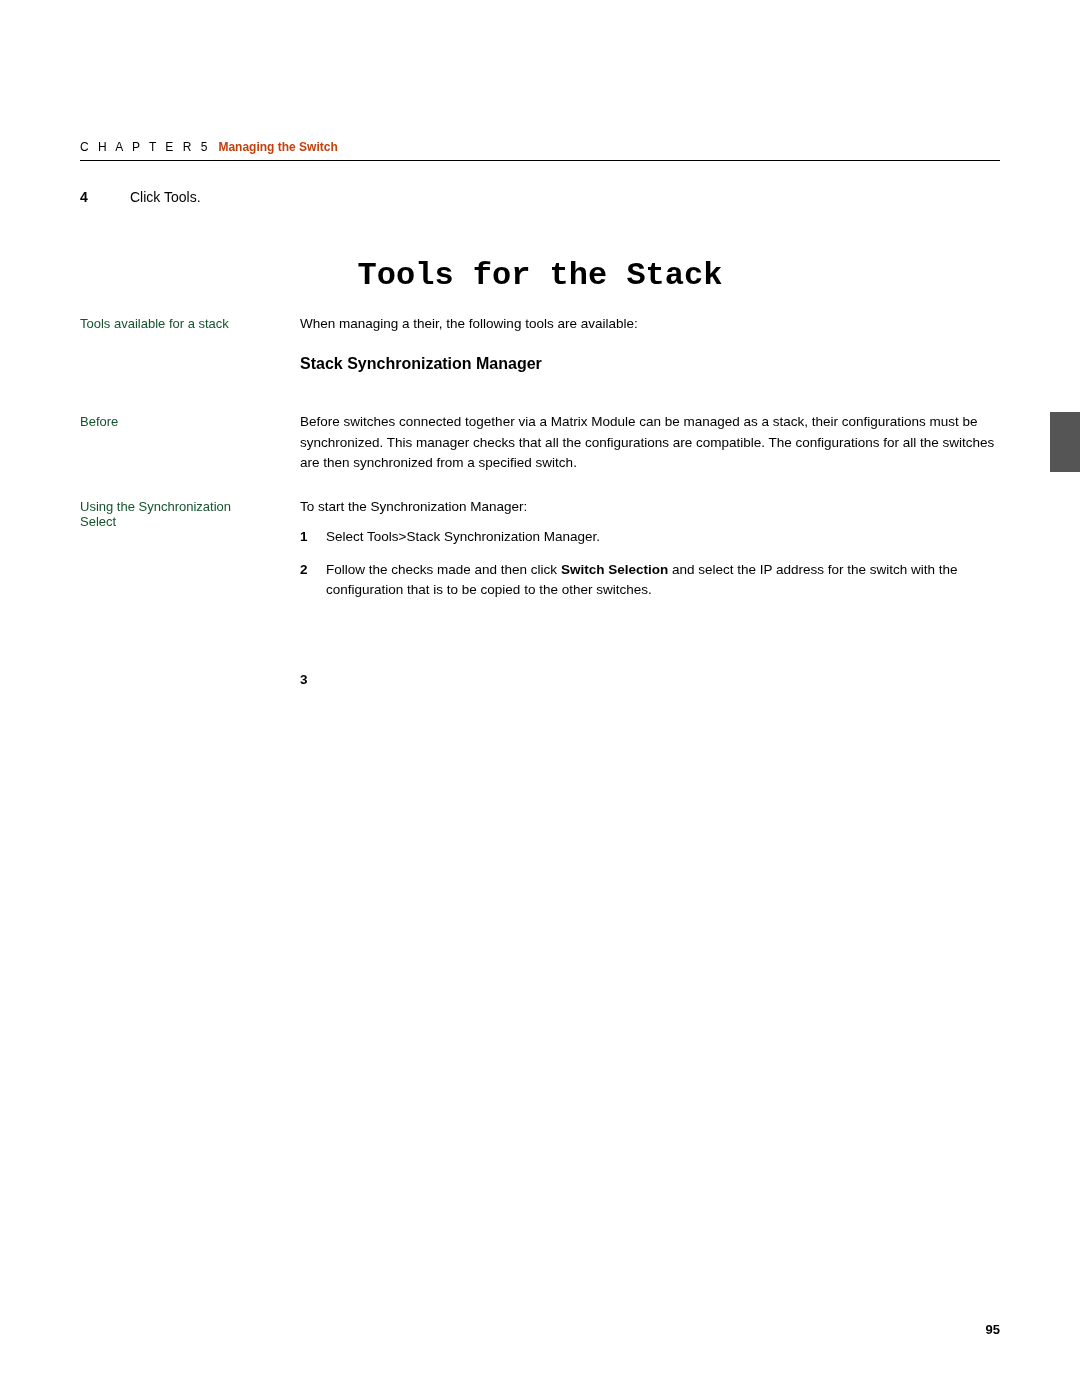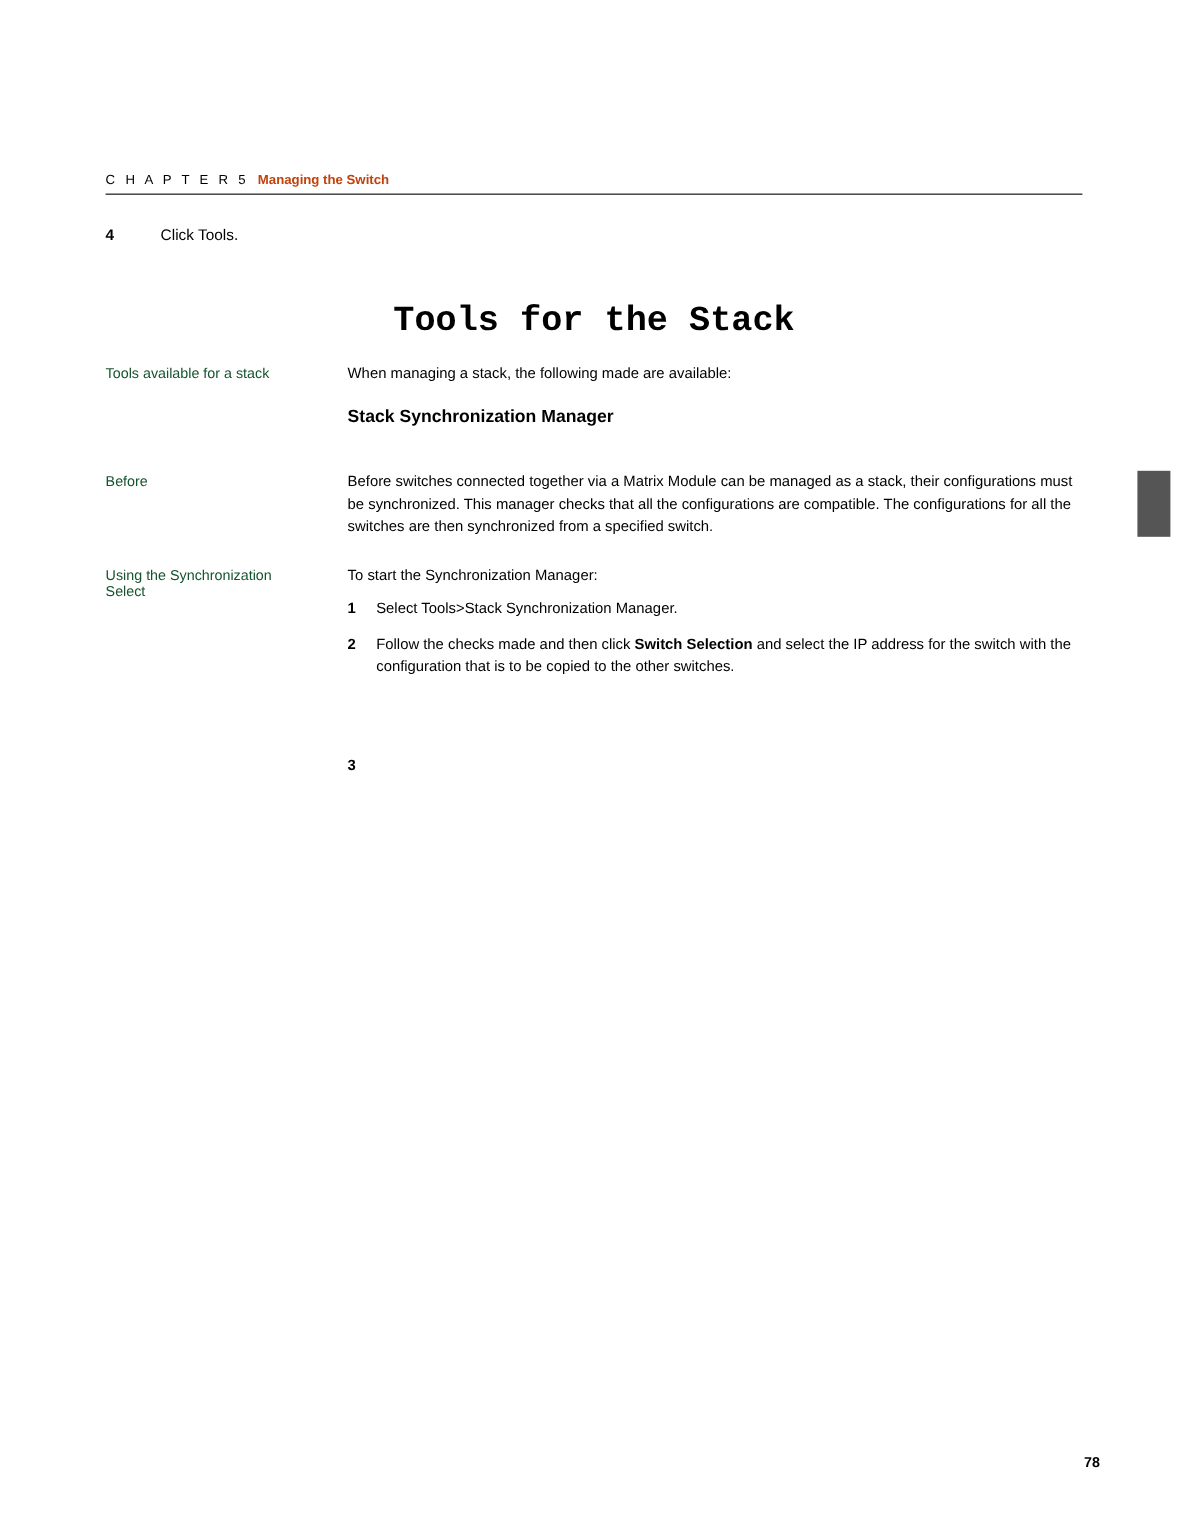--- a/index.html
+++ b/index.html
@@ -15,21 +15,21 @@
       color: #000000;
       width: 1080px;
       min-height: 1397px;
       position: relative;
     }
 
     .page-container {
       width: 1080px;
       min-height: 1397px;
       background: #ffffff;
-      padding: 16px;
+      padding: 0;
       position: relative;
     }
 
     
     .chapter-header {
       padding: 140px 80px 0 80px;
       display: flex;
       align-items: center;
       gap: 0;
     }
@@ -205,21 +205,21 @@
 
     <div class="step-four">
       <span class="step-number">4</span>
       <span class="step-text">Click Tools.</span>
     </div>
 
     <h1 class="section-title">Tools for the Stack</h1>
 
     <div class="two-col">
       <div class="left-col">Tools available for a stack</div>
-      <div class="right-col">When managing a stack, the following made are available:</div>
+      <div class="right-col">When managing a their, the following tools are available:</div>
     </div>
 
     <div class="two-col">
       <div class="left-col"></div>
       <div class="right-col">
         <div class="subsection-heading">Stack Synchronization Manager</div>
       </div>
     </div>
 
     <div class="purpose-block">
@@ -251,15 +251,15 @@
         </ul>
       </div>
     </div>
 
     <div class="step-three-bottom">
       <span class="list-num">3</span>
     </div>
 
   </div>
 
-  <div class="page-number">78</div>
+  <div class="page-number">95</div>
 
 </div>
 
 </body></html>

